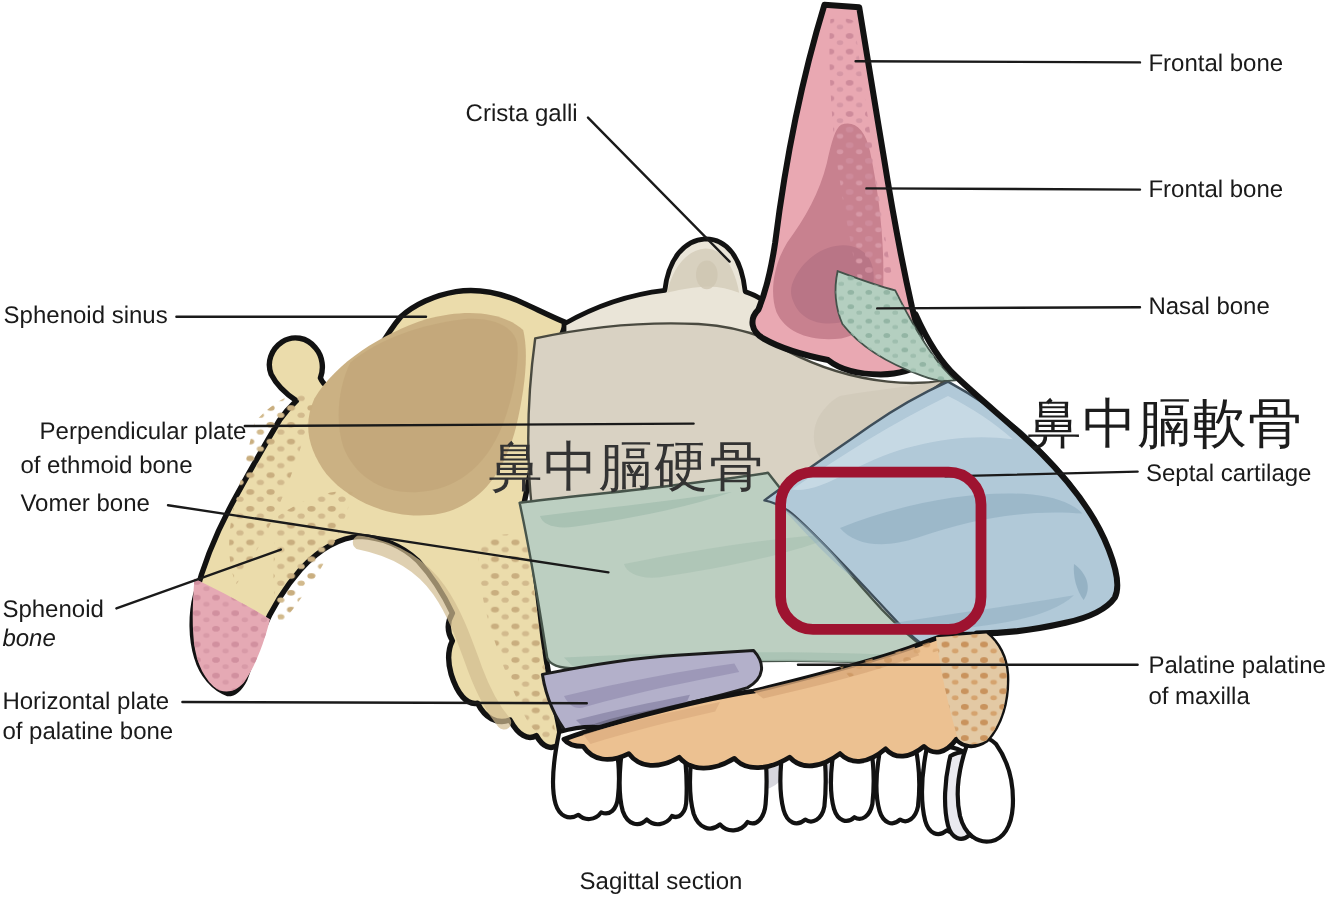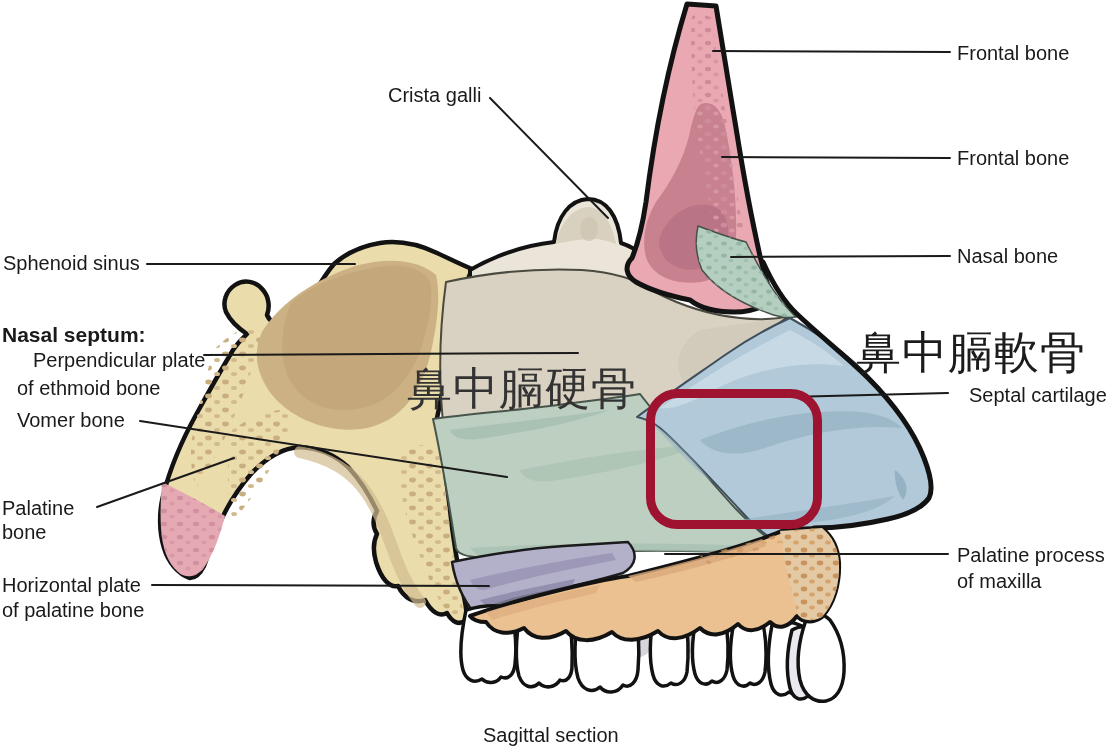--- a/index.html
+++ b/index.html
@@ -208,36 +208,35 @@
     <line x1="97" y1="507" x2="234" y2="458"></line>
     <line x1="152" y1="585" x2="489" y2="586"></line>
     <line x1="788" y1="397" x2="948" y2="393"></line>
     <line x1="665" y1="554" x2="948" y2="554"></line>
   </g>
 
   <rect x="650.5" y="393.5" width="167" height="131" rx="27" fill="none" stroke-width="9" stroke="#9E1330"></rect>
 </svg>
 
 <div class="lbl" style="left:3px;top:251px;text-align:right;">Sphenoid sinus</div>
-<div class="lbl bold" style="left:2px;top:323px;">Nasal septum:</div>
 <div class="lbl" style="left:17px;top:348px;margin-left:16px;">Perpendicular plate</div>
 <div class="lbl" style="left:17px;top:376px;">of ethmoid bone</div>
 <div class="lbl" style="left:17px;top:408px;">Vomer bone</div>
-<div class="lbl" style="left:2px;top:496px;">Palatine</div>
-<div class="lbl" style="left:2px;top:520px;">bone</div>
+<div class="lbl" style="left:2px;top:496px;">Sphenoid</div>
+<div class="lbl" style="left:2px;top:520px;font-style:italic;">bone</div>
 <div class="lbl" style="left:2px;top:573px;">Horizontal plate</div>
 <div class="lbl" style="left:2px;top:598px;">of palatine bone</div>
 
 <div class="lbl" style="left:388px;top:83px;">Crista galli</div>
 
 <div class="lbl" style="left:957px;top:41px;">Frontal bone</div>
 <div class="lbl" style="left:957px;top:146px;">Frontal bone</div>
 <div class="lbl" style="left:957px;top:244px;">Nasal bone</div>
-<div class="lbl" style="left:955px;top:383px;margin-left:14px;">Septal cartilage</div>
-<div class="lbl two-line" style="left:957px;top:542px;">Palatine process</div>
+<div class="lbl" style="left:955px;top:383px;">Septal cartilage</div>
+<div class="lbl two-line" style="left:957px;top:542px;">Palatine palatine</div>
 <div class="lbl two-line" style="left:957px;top:568px;">of maxilla</div>
 
 <div class="cn-big cn-bony">鼻中膈硬骨</div>
 <div class="cn-big cn-cart">鼻中膈軟骨</div>
 
 <div class="lbl" style="left:483px;top:723px;">Sagittal section</div>
 
 </div>
 
 </body></html>

